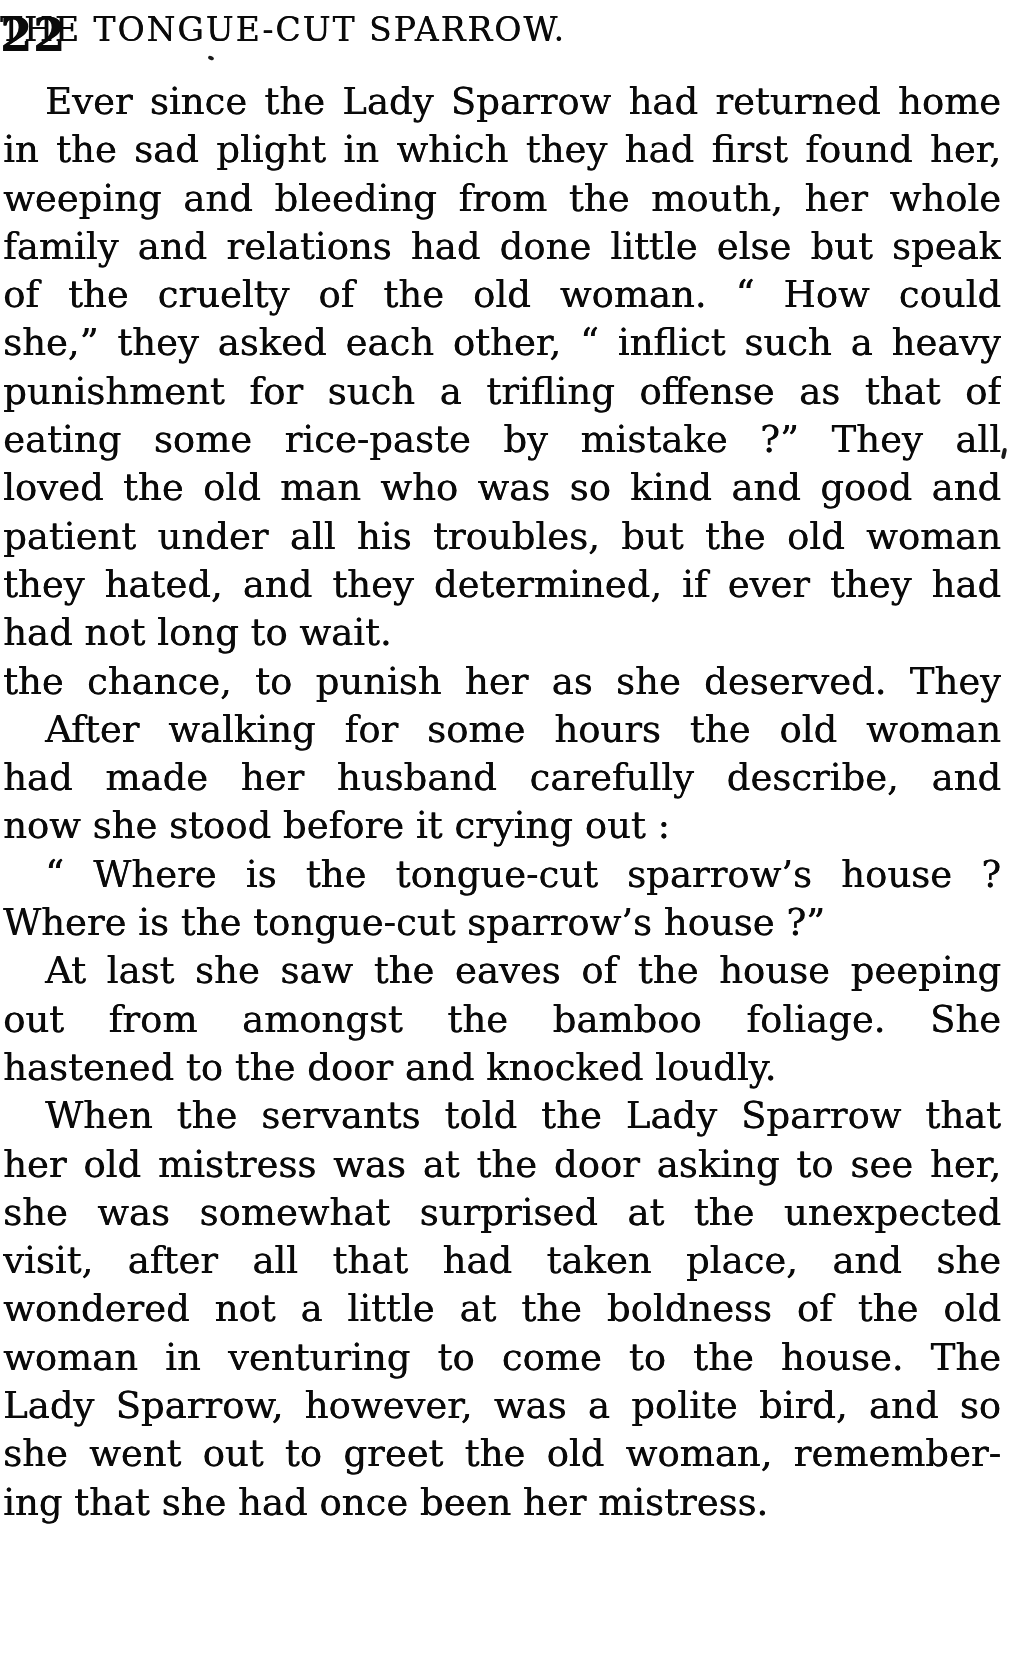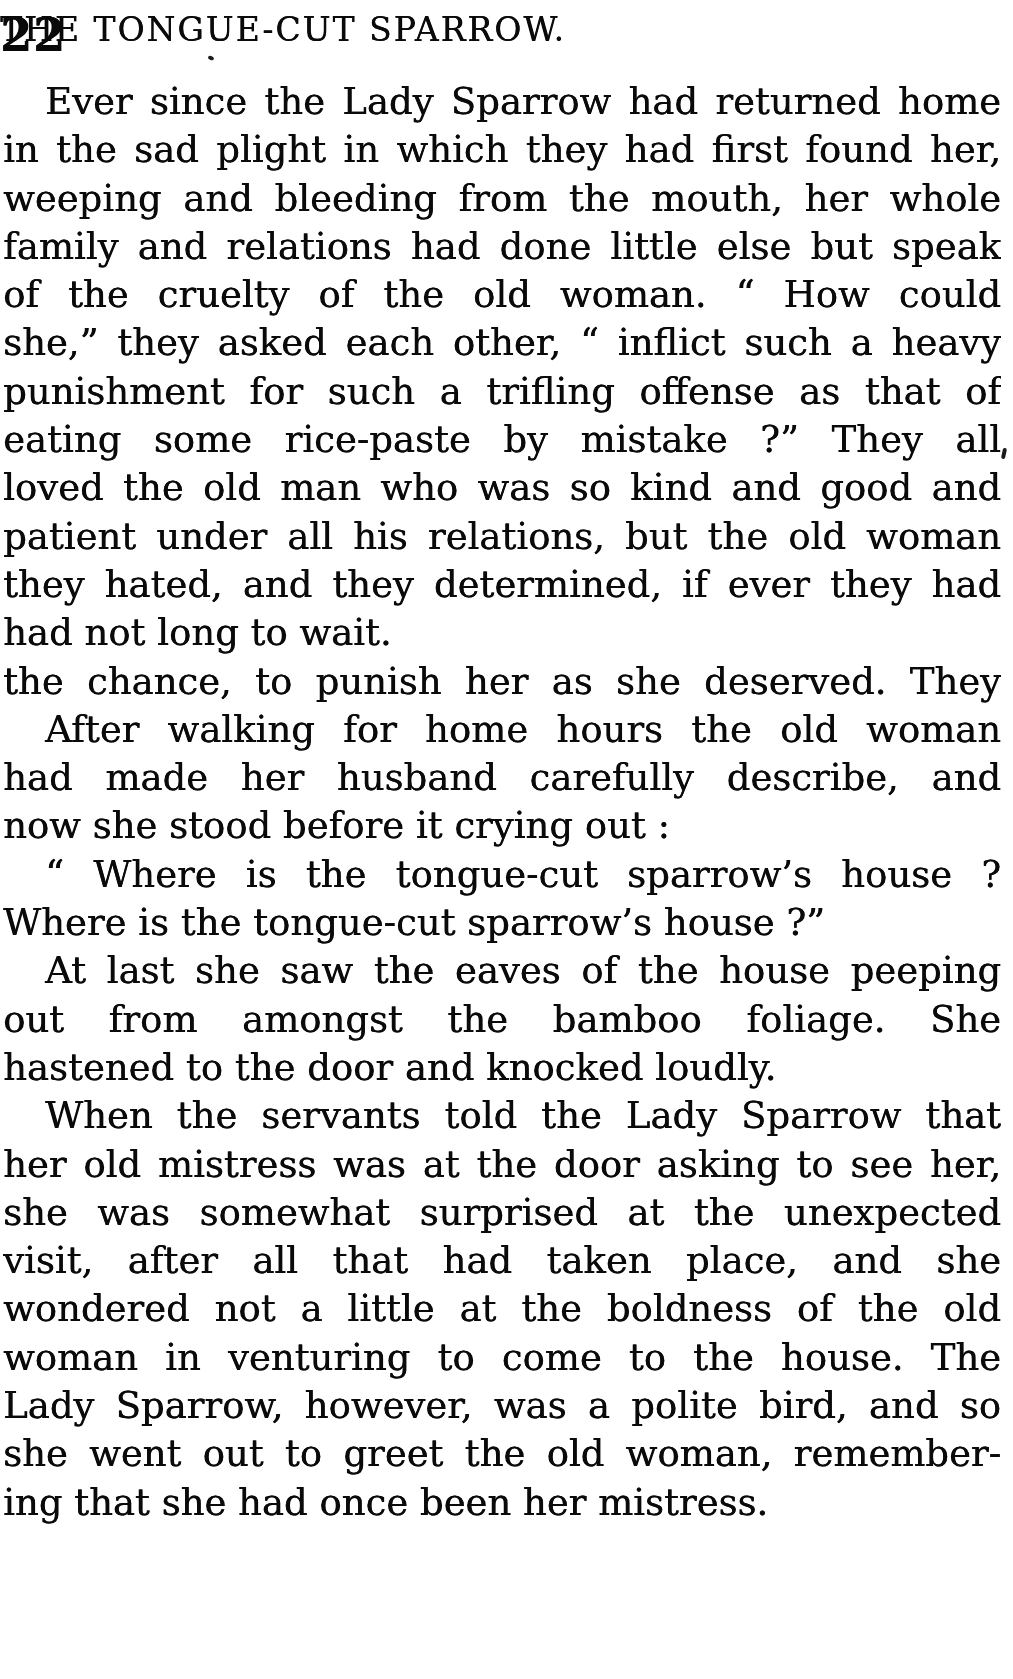--- a/index.html
+++ b/index.html
@@ -82,25 +82,25 @@
   <div class="textcol" id="textcol">
       <div class="line indent justify">Ever since the Lady Sparrow had returned home</div>
       <div class="line justify">in the sad plight in which they had first found her,</div>
       <div class="line justify">weeping and bleeding from the mouth, her whole</div>
       <div class="line justify">family and relations had done little else but speak</div>
       <div class="line justify">of the cruelty of the old woman. “ How could</div>
       <div class="line justify">she,” they asked each other, “ inflict such a heavy</div>
       <div class="line justify">punishment for such a trifling offense as that of</div>
       <div class="line justify">eating some rice-paste by mistake ?” They all</div>
       <div class="line justify">loved the old man who was so kind and good and</div>
-      <div class="line justify">patient under all his relations, but the old woman</div>
+      <div class="line justify">patient under all his troubles, but the old woman</div>
       <div class="line justify">they hated, and they determined, if ever they had</div>
       <div class="line">had not long to wait.</div>
       <div class="line justify">the chance, to punish her as she deserved. They</div>
-      <div class="line indent justify">After walking for home hours the old woman</div>
+      <div class="line indent justify">After walking for some hours the old woman</div>
       <div class="line justify">had made her husband carefully describe, and</div>
       <div class="line">now she stood before it crying out :</div>
       <div class="line indent justify">“ Where is the tongue-cut sparrow’s house ?</div>
       <div class="line">Where is the tongue-cut sparrow’s house ?”</div>
       <div class="line indent justify">At last she saw the eaves of the house peeping</div>
       <div class="line justify">out from amongst the bamboo foliage. She</div>
       <div class="line">hastened to the door and knocked loudly.</div>
       <div class="line indent justify">When the servants told the Lady Sparrow that</div>
       <div class="line justify">her old mistress was at the door asking to see her,</div>
       <div class="line justify">she was somewhat surprised at the unexpected</div>

